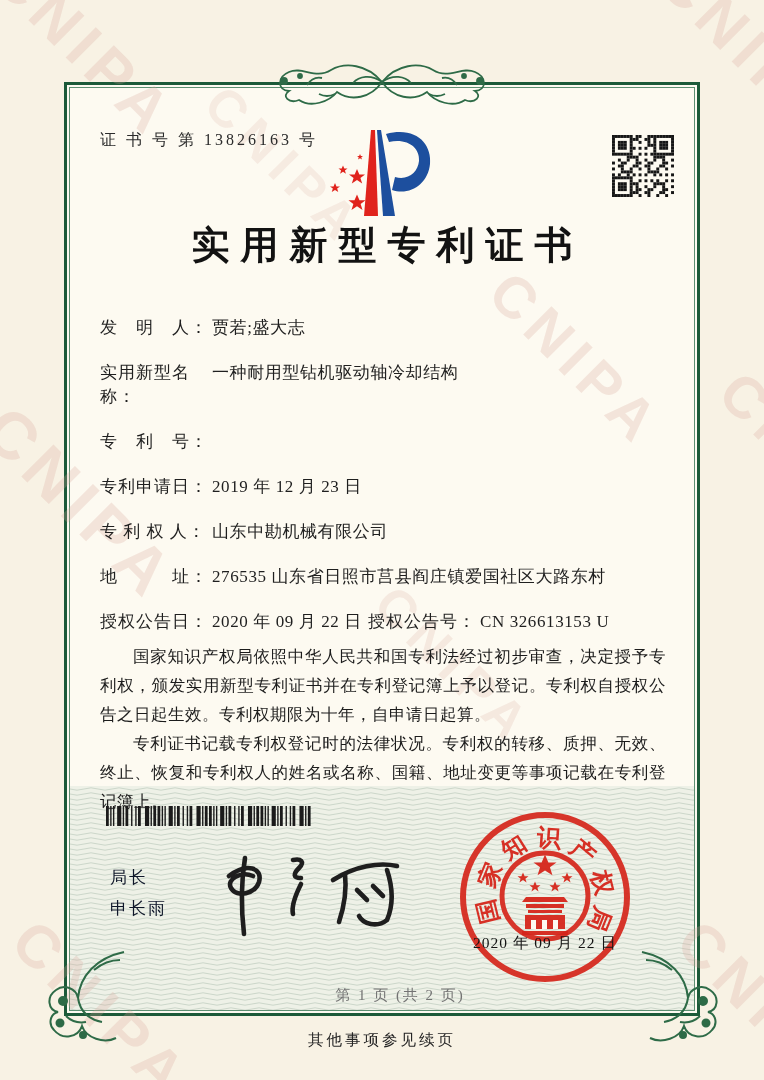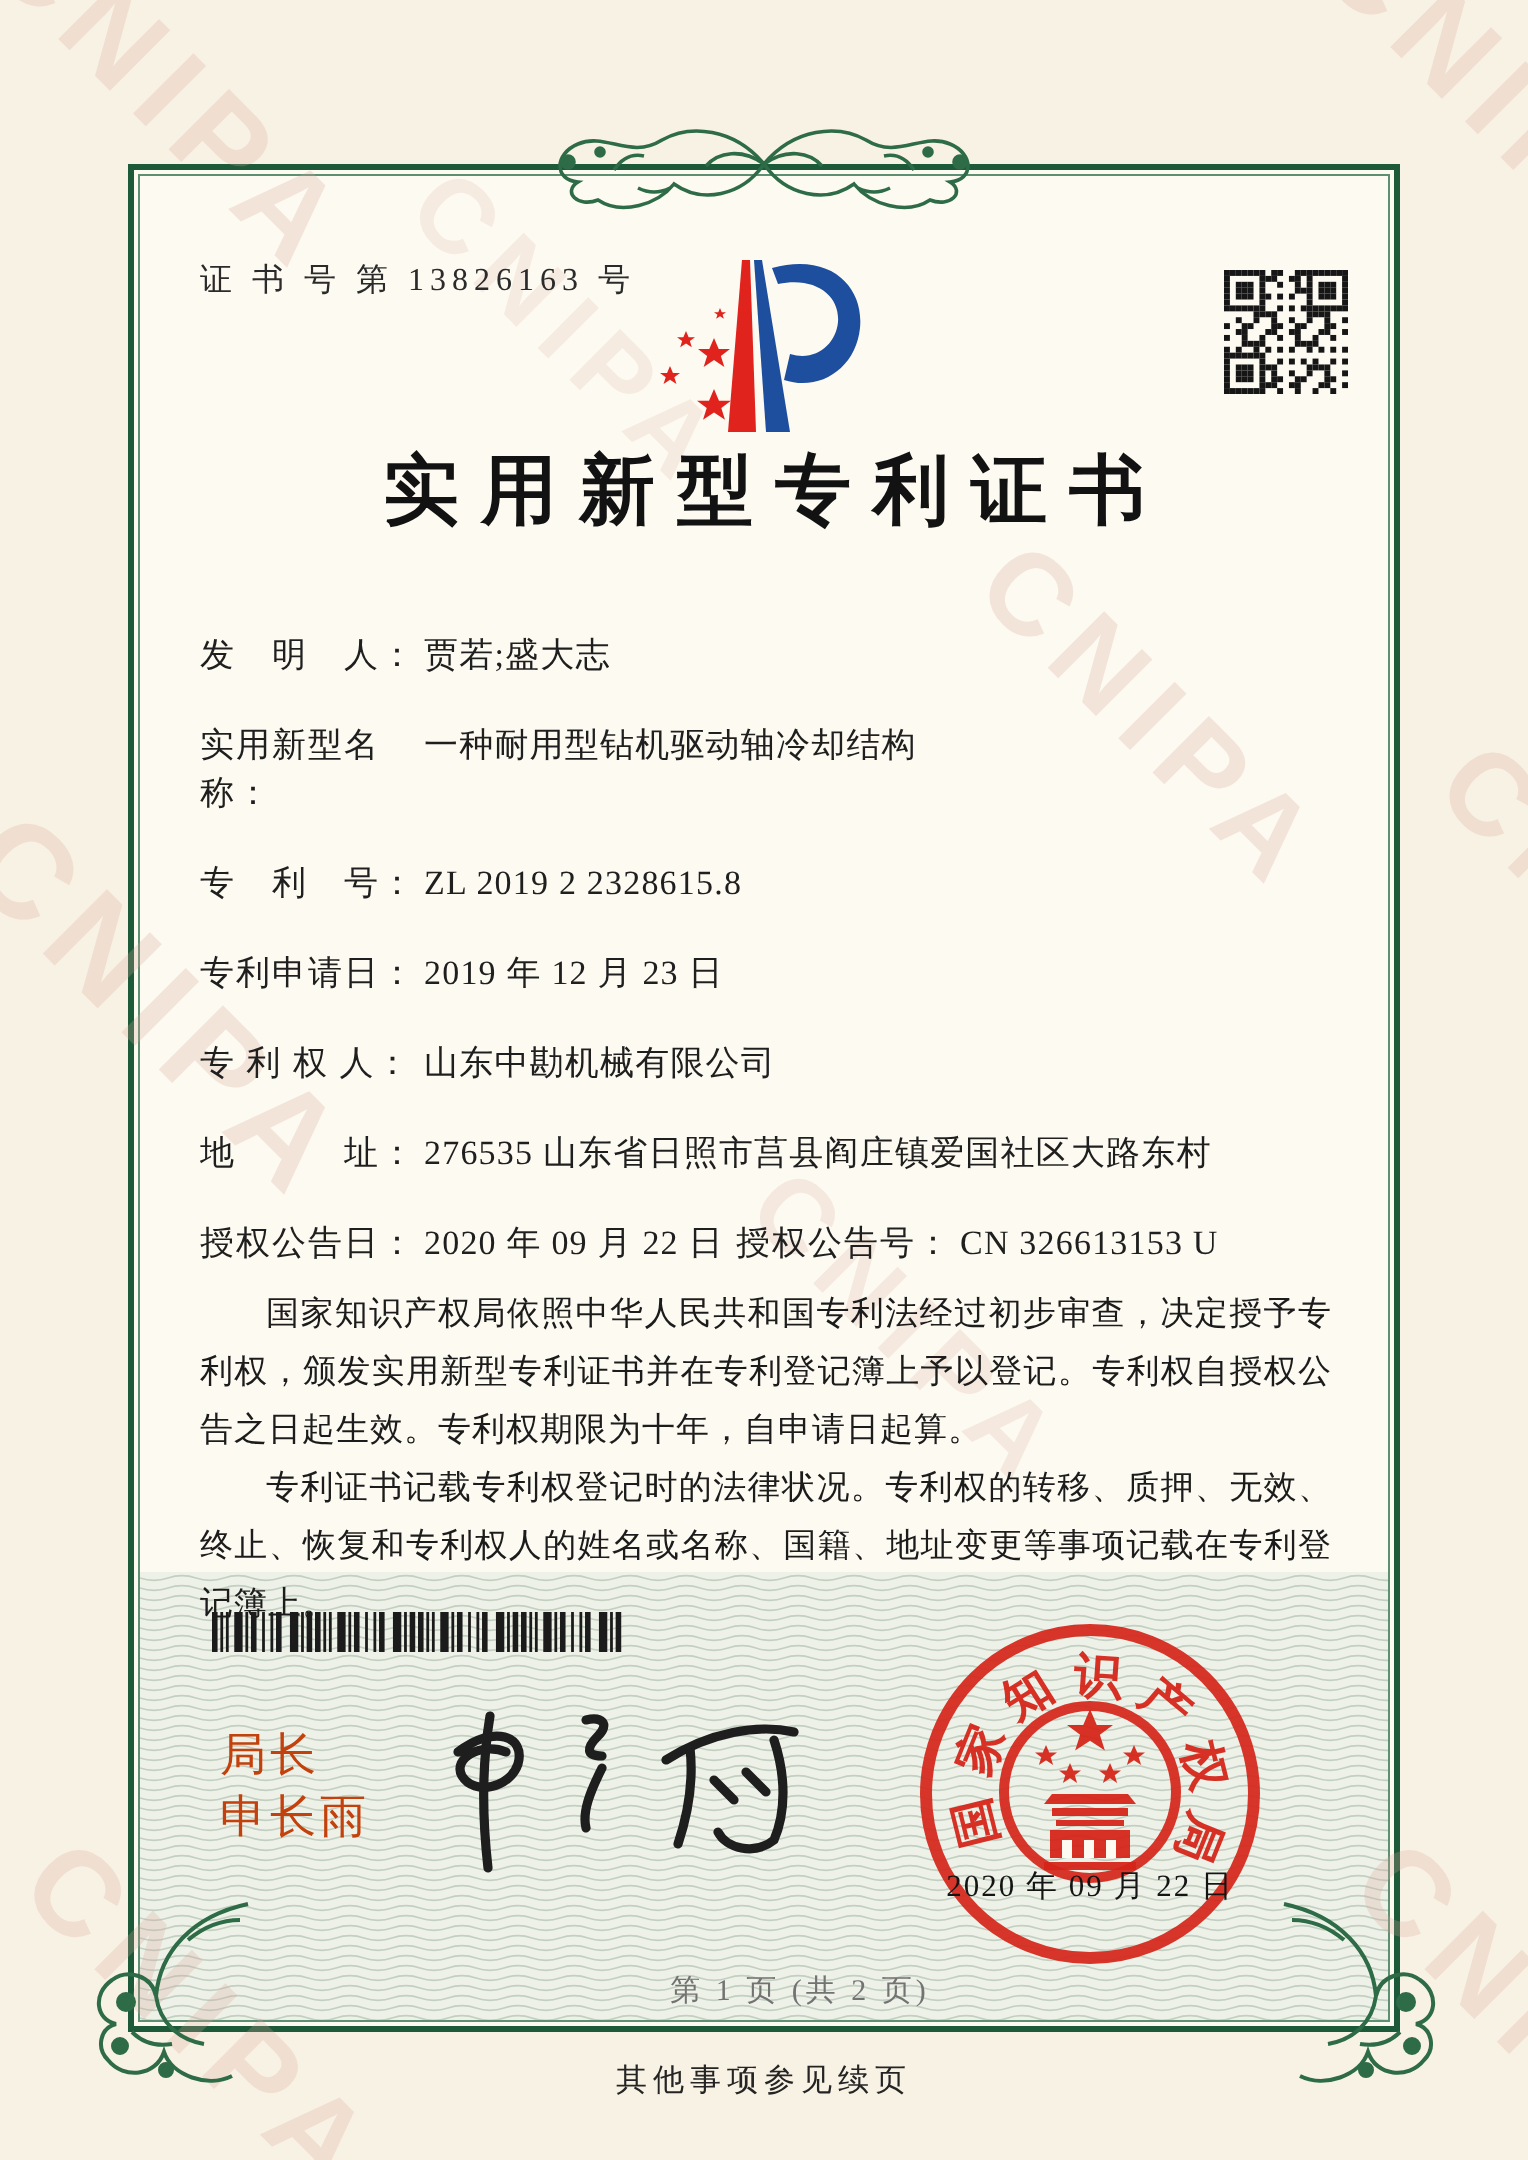--- a/index.html
+++ b/index.html
@@ -50,22 +50,22 @@
   .flabel{flex:none;width:112px;letter-spacing:1px;}
   .fvalue{letter-spacing:.6px;}
   .fpair{flex:none;width:268px;display:flex;}
   
   .paras{position:absolute;left:100px;top:626px;width:566px;z-index:3;
     font-size:16.5px;line-height:29px;text-align:justify;color:#1c1c1c;margin-top:16px;}
   .paras p{margin:0;text-indent:2em;letter-spacing:.5px;}
   
   .barcode{position:absolute;left:106px;top:806px;width:206px;height:20px;z-index:3;}
   .barcode svg{display:block;width:100%;height:100%;fill:#1b1b1b;}
-  .sign-block{position:absolute;left:110px;top:862px;z-index:3;font-size:23px;
-    letter-spacing:2px;line-height:31px;color:#c2410c;}
+  .sign-block{position:absolute;left:110px;top:862px;z-index:3;font-size:17px;
+    letter-spacing:2px;line-height:31px;color:#0f172a;}
   .sig{position:absolute;left:215px;top:836px;width:195px;height:105px;z-index:3;}
   
   .seal{position:absolute;left:460px;top:812px;width:170px;height:170px;z-index:4;}
   .seal-circle{position:absolute;inset:0;border:6px solid rgba(213,37,26,.92);
     border-radius:50%;}
   .seal-ring{position:absolute;inset:0;transform:rotate(4deg);}
   .seal-ring span{position:absolute;left:50%;top:50%;font-size:24px;font-weight:bold;
     color:rgba(213,37,26,.95);transform:translate(-50%,-50%) rotate(var(--a)) translateY(-59px);}
   .emblem{position:absolute;left:50%;top:50%;width:94px;height:100px;
     transform:translate(-50%,-53%);}
@@ -372,21 +372,20 @@
   <div class="frow">
       <span class="flabel">发　明　人：</span>
       <span class="fvalue">贾若;盛大志</span>
     </div>
   <div class="frow">
       <span class="flabel">实用新型名称：</span>
       <span class="fvalue">一种耐用型钻机驱动轴冷却结构</span>
     </div>
   <div class="frow">
       <span class="flabel">专　利　号：</span>
-      <span class="fvalue">ZL 2019 2 2328615.8</span>
     </div>
   <div class="frow">
       <span class="flabel">专利申请日：</span>
       <span class="fvalue">2019 年 12 月 23 日</span>
     </div>
   <div class="frow">
       <span class="flabel">专 利 权 人：</span>
       <span class="fvalue">山东中勘机械有限公司</span>
     </div>
   <div class="frow">

